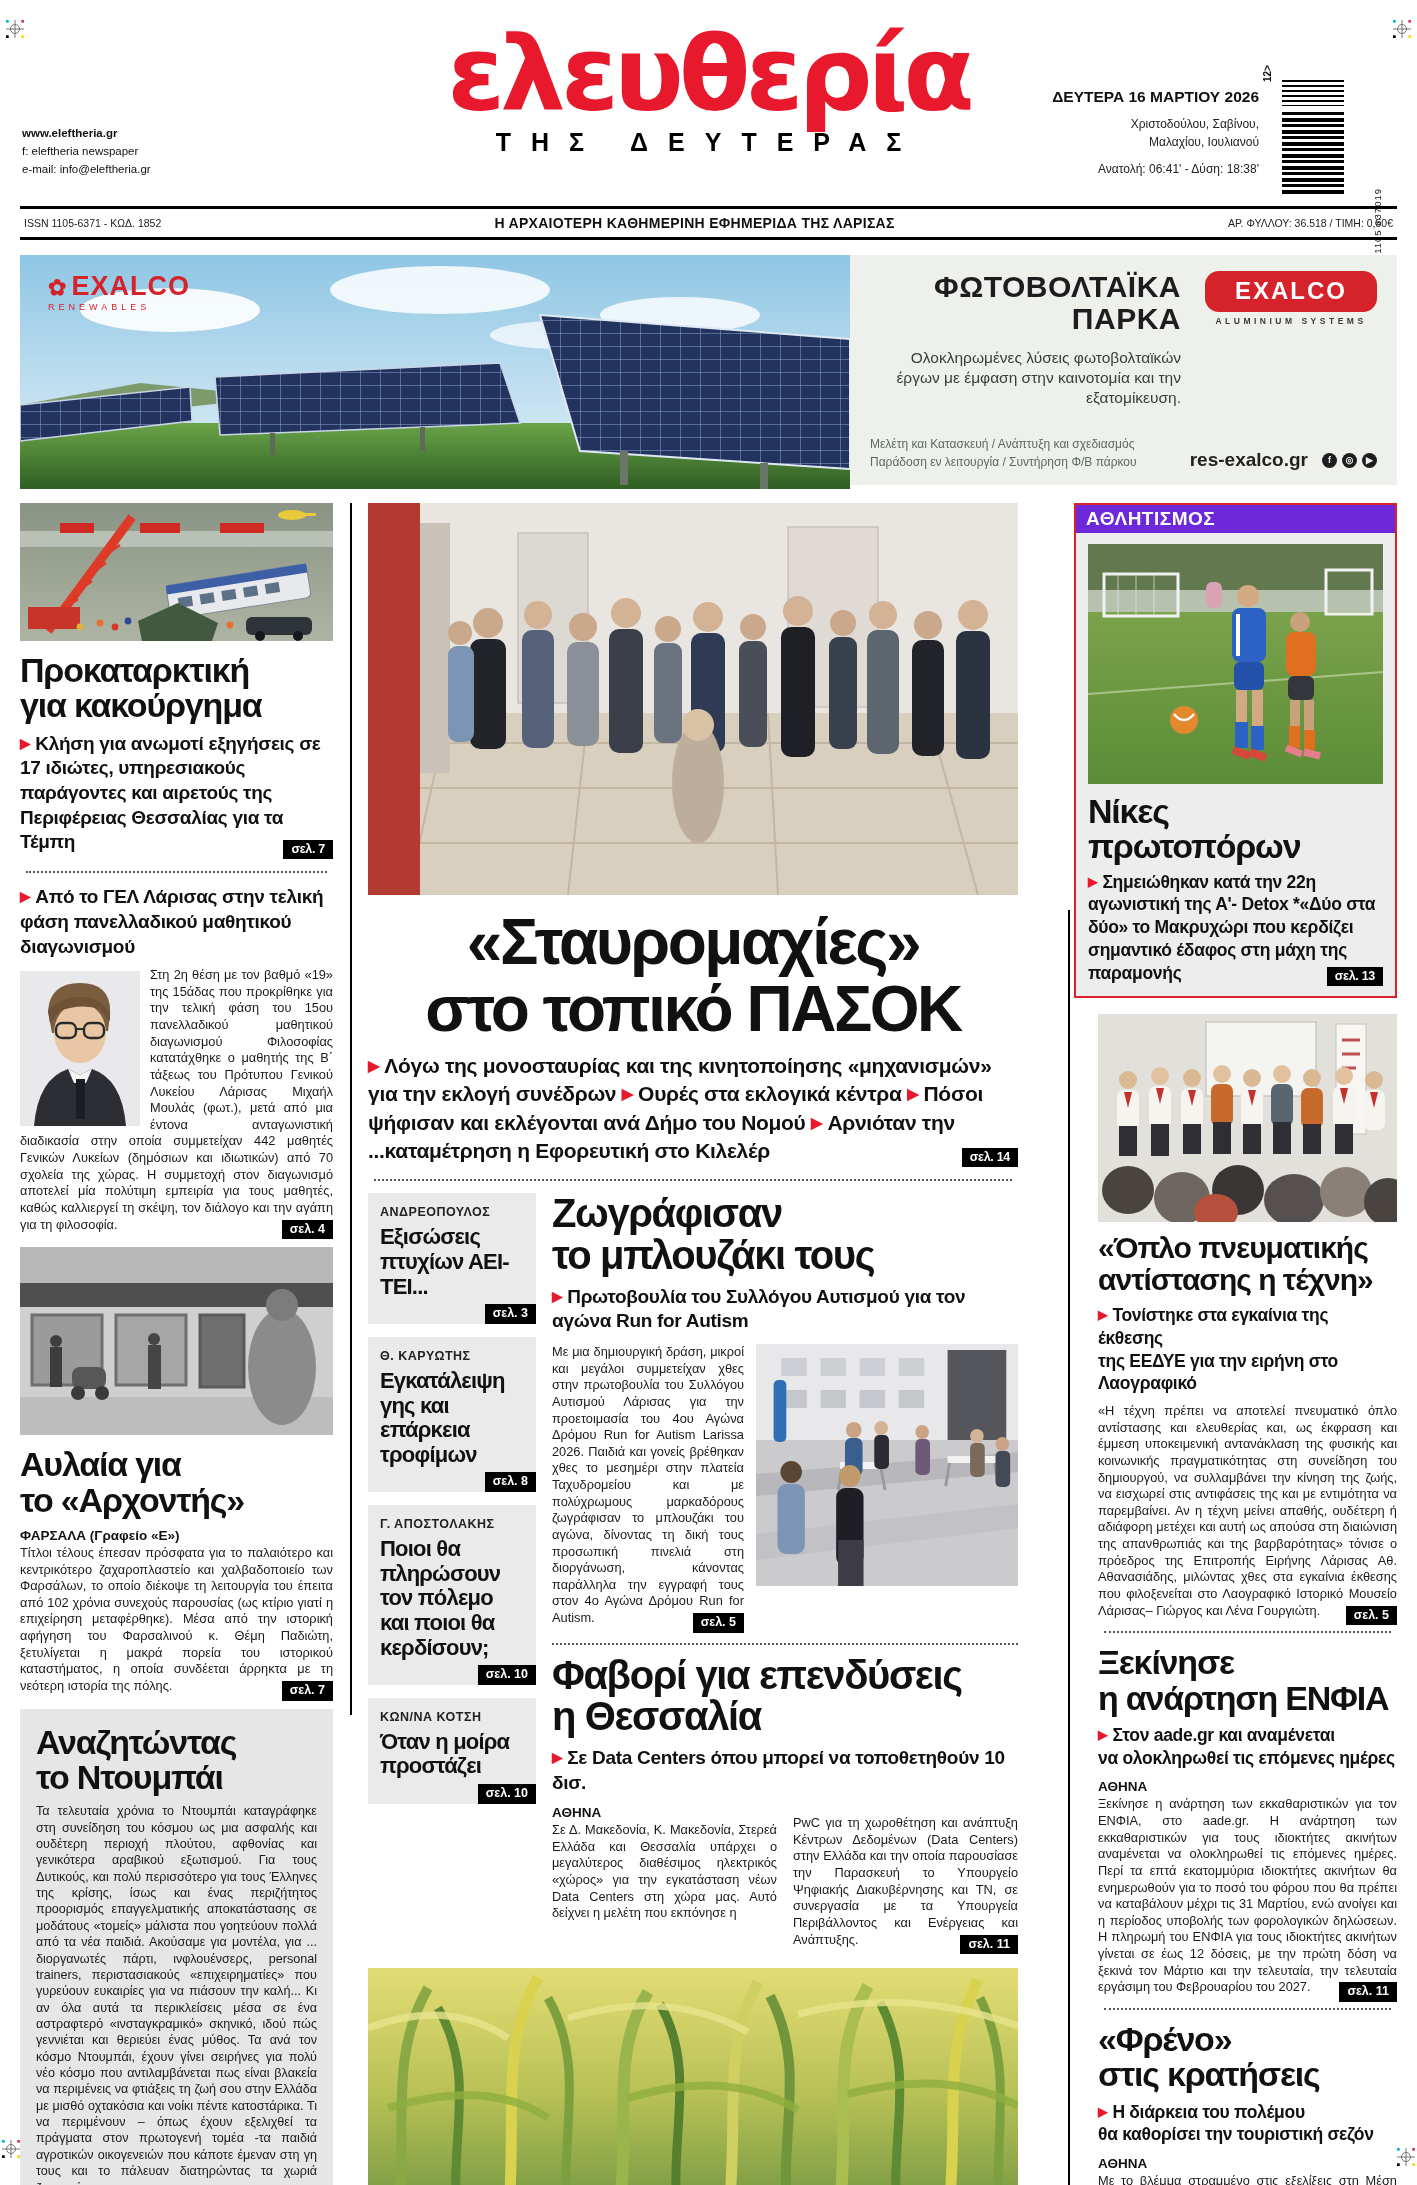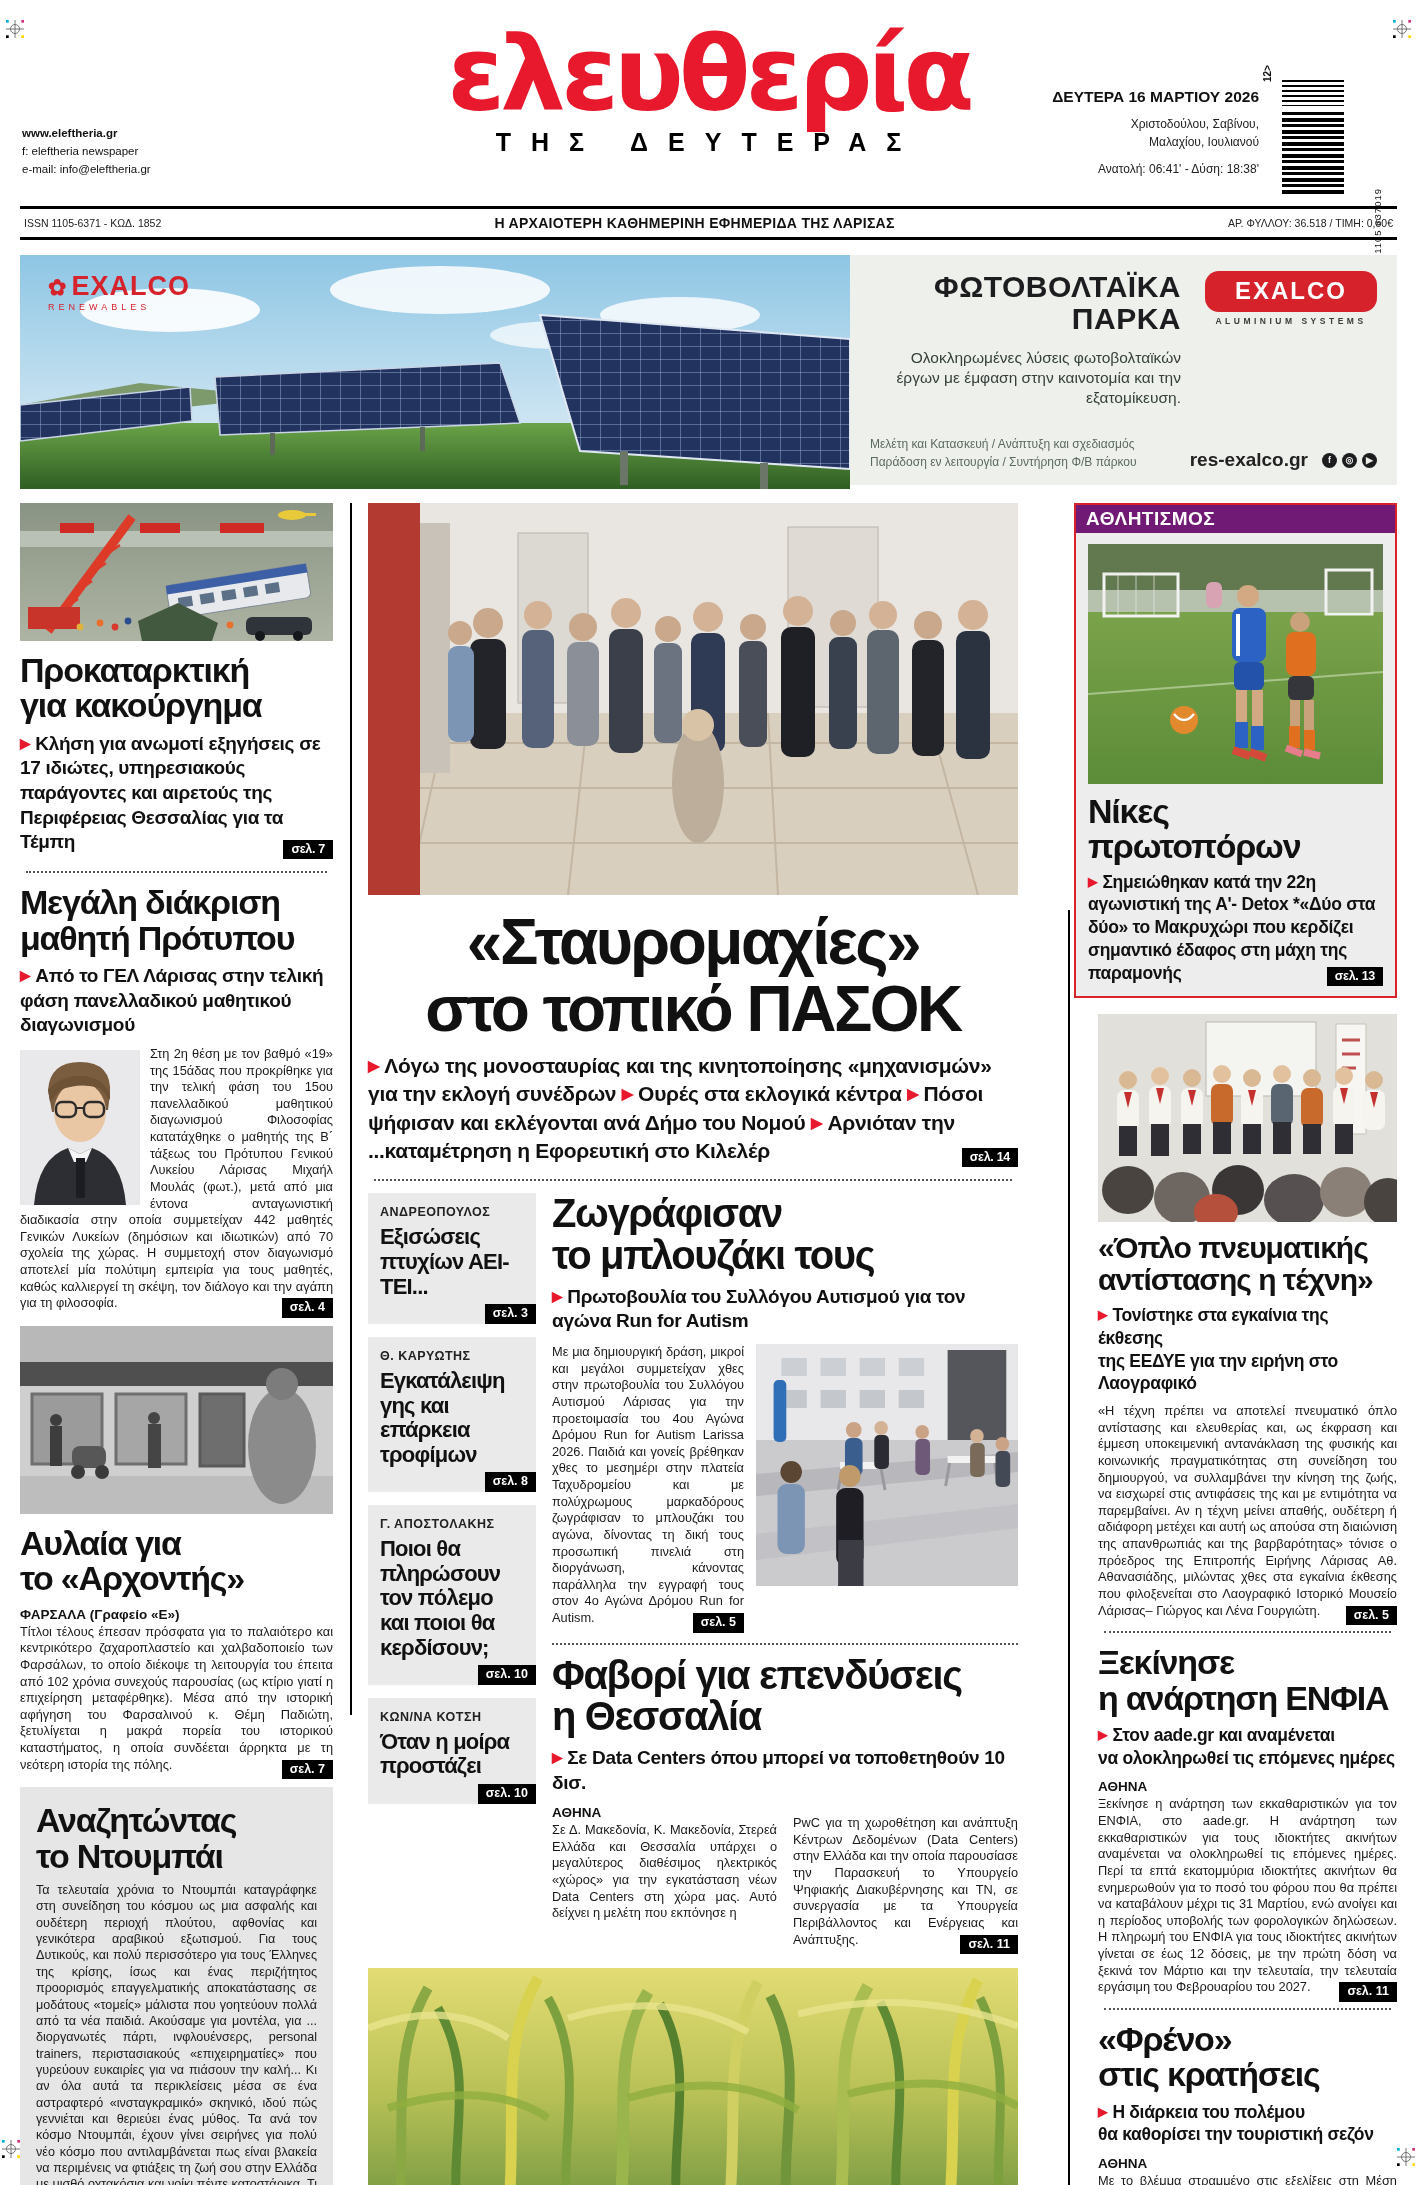--- a/index.html
+++ b/index.html
@@ -86,21 +86,21 @@
   .op-title{font-size:22px;font-weight:bold;line-height:1.12;letter-spacing:-0.8px;margin-top:6px;}
   .op-page{text-align:right;margin:4px -12px -6px 0;}
   .c-sub-area{flex:1;min-width:0;}
   .autism-row{display:flex;gap:12px;margin-top:10px;}
   .autism-text{width:192px;flex:none;}
   .autism-photo{flex:1;height:242px;}
   .invest-cols{display:flex;gap:16px;}
   .invest-cols>div{flex:1;}
   
   .sports-box{border:2px solid #d8232a;background:#ededed;}
-  .sports-head{background:#701a75;color:#fff;font-weight:bold;font-size:19px;letter-spacing:0.5px;padding:3px 10px;}
+  .sports-head{background:#6d28d9;color:#fff;font-weight:bold;font-size:19px;letter-spacing:0.5px;padding:3px 10px;}
   .sports-inner{padding:11px 12px 10px;}
   .right-inner{margin-left:24px;}
   .dubai-box{background:#e6e6e6;padding:16px 16px 0;margin-top:14px;}
   .dubai-box .h-md{margin-top:0;}
   .crops-wrap{position:relative;margin-top:14px;}
 </style>
 </head>
 <body>
 
 <div class="page">
@@ -283,24 +283,20 @@
       <div>Προκαταρκτική</div>
         <div>για κακούργημα</div>
     </div>
     <div class="sub" style="padding-bottom:4px;">
       <span class="tri">▶</span><span>Κλήση για ανωμοτί εξηγήσεις σε 17 ιδιώτες, υπηρεσιακούς παράγοντες και αιρετούς της Περιφέρειας Θεσσαλίας για τα Τέμπη</span>
       <span class="badge badge-abs">σελ. 7</span>
     </div>
 
     <div class="dotted"></div>
 
-    <div class="h-md">
-      <div>Μεγάλη διάκριση</div>
-        <div>μαθητή Πρότυπου</div>
-    </div>
     <div class="sub">
       <span class="tri">▶</span><span>Από το ΓΕΛ Λάρισας στην τελική φάση πανελλαδικού μαθητικού διαγωνισμού</span>
     </div>
     <p class="body-text">
       <span class="float-photo photo">
         <svg viewBox="0 0 120 155" preserveAspectRatio="none">
           <rect width="120" height="155" fill="#e9e9eb"></rect>
           <path d="M28 40 Q30 12 60 12 Q92 12 90 44 L88 60 L32 62 Z" fill="#7a5c3e"></path>
           <ellipse cx="60" cy="62" rx="26" ry="30" fill="#e9c7a5"></ellipse>
           <path d="M28 40 Q40 26 60 26 Q82 26 90 44 L90 50 L80 38 Q60 32 40 40 L30 52 Z" fill="#6e5236"></path>

